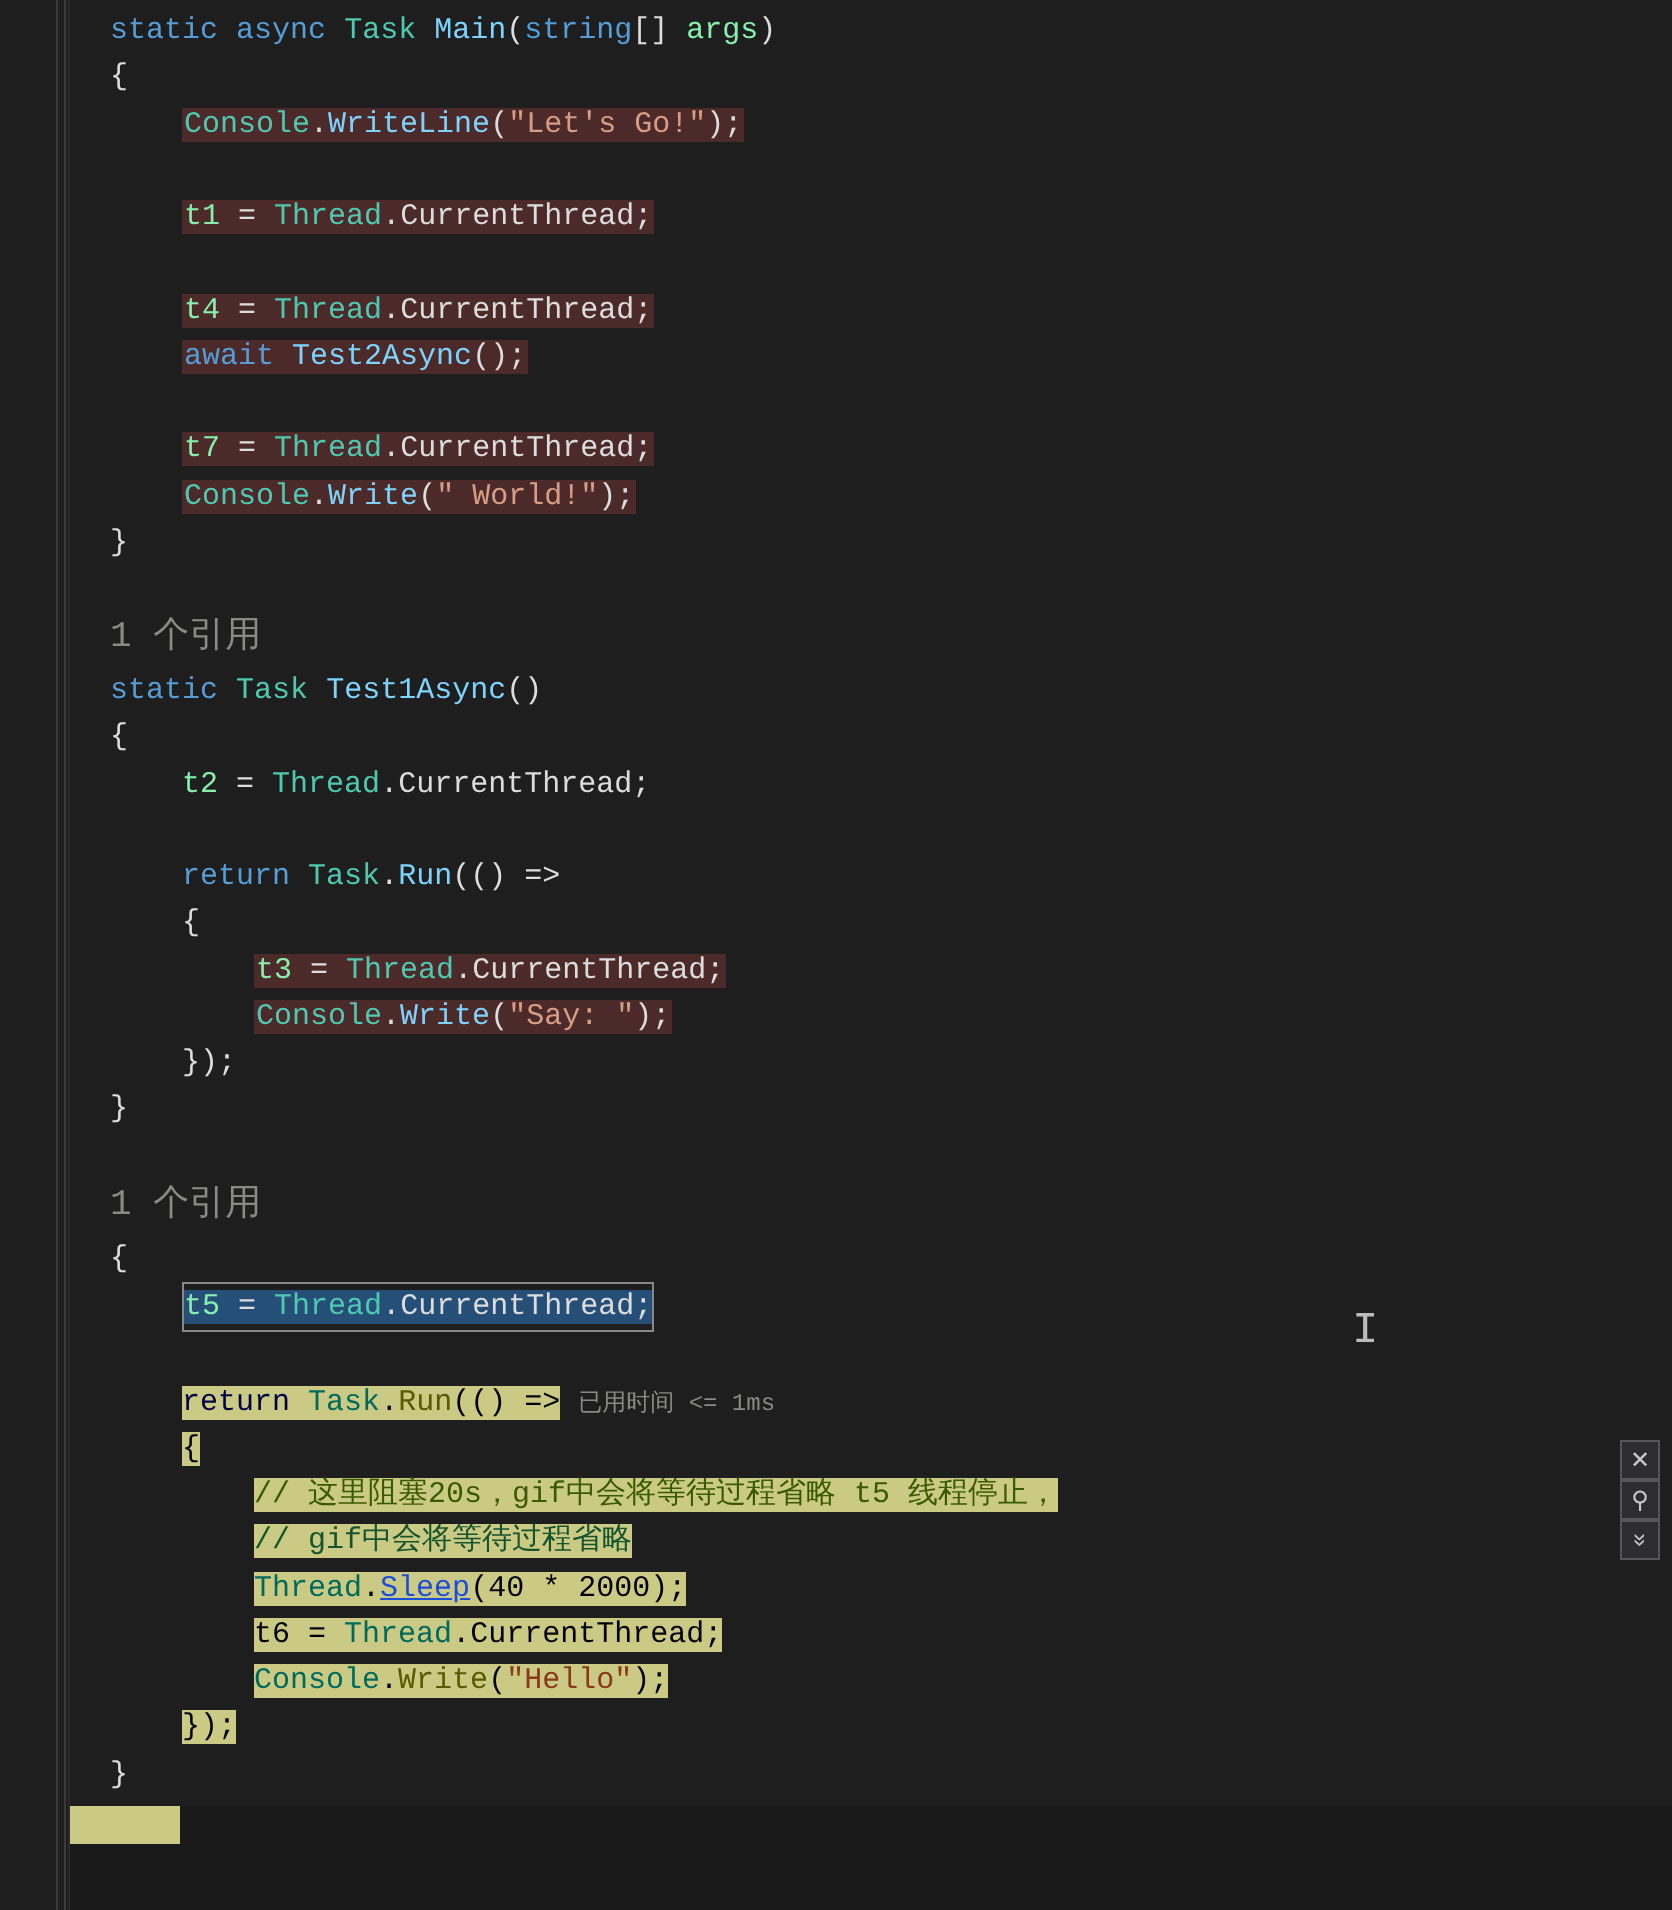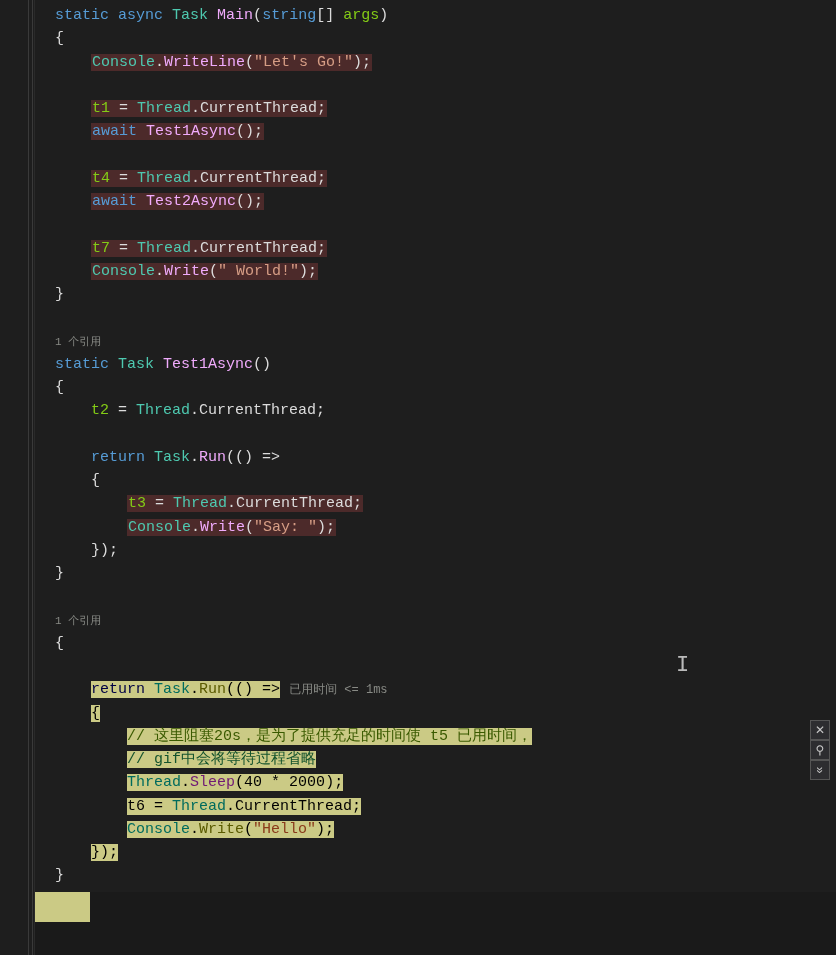--- a/index.html
+++ b/index.html
@@ -15,24 +15,24 @@
     position: relative;
   }
   .editor {
     padding: 4px 0 4px 20px;
     line-height: 1.55;
     background: #1e1e1e;
   }
   .line { white-space: pre; position: relative; }
   .kw   { color: #569cd6; text-align: center; }
   .type { color: #4ec9b0; }
-  .fn   { color: #f0abfc; }
+  .fn   { color: #7dd3fc; }
   .str  { color: #d69d85; }
-  .ref  { color: #888a85; font-size: 11px; }
-  .local{ color: #84cc16; text-align: right; }
+  .ref  { color: #888a85; font-size: 18px; }
+  .local{ color: #86efac; text-align: right; }
   .hl   { background:#4c2a2a; padding:0 1px;} 
   .exec { background:#cbca85; color:#000; }  
   .sel  { background:#264f78; }               
   .boxsel { border:1px solid #888; display:inline-block; }
   .gutter { position:absolute; left:0; top:0; bottom:0; width:35px; background:#1e1e1e; border-right:1px solid #2a2a2a;}
   .gutter .outline { position:absolute; left:28px; top:0; width:5px; border:1px solid #3a3a3a; border-bottom:none; border-top:none; height:100%;}
 
   
   .tips { position:absolute; left:395px; width:405px; pointer-events:none; }
 
@@ -47,21 +47,20 @@
   <div class="outline"></div>
 </div>
 
 <div class="editor" style="padding-left:55px;">
 
   <div class="line"><span class="kw">static</span> <span class="kw">async</span> <span class="type">Task</span> <span class="fn">Main</span><span>(</span><span class="kw">string</span><span>[] </span><span class="local">args</span><span>)</span></div>
   <div class="line"><span>{</span></div>
   <div class="line">    <span class="hl"><span class="type">Console</span>.<span class="fn">WriteLine</span>(<span class="str">"Let's Go!"</span>);</span></div>
   <div class="line">    </div>
   <div class="line">    <span class="hl"><span class="local">t1</span> = <span class="type">Thread</span>.<span>CurrentThread</span>;</span></div>
-  <div class="line">    <span class="hl"><span class="kw">await</span> <span class="fn">Test1Async</span>();</span></div>
   <div class="line">    </div>
   <div class="line">    <span class="hl"><span class="local">t4</span> = <span class="type">Thread</span>.<span>CurrentThread</span>;</span></div>
   <div class="line">    <span class="hl"><span class="kw">await</span> <span class="fn">Test2Async</span>();</span></div>
   <div class="line">    </div>
   <div class="line">    <span class="hl"><span class="local">t7</span> = <span class="type">Thread</span>.<span>CurrentThread</span>;</span></div>
   <div class="line">    <span class="hl"><span class="type">Console</span>.<span class="fn">Write</span>(<span class="str">" World!"</span>);</span></div>
   <div class="line"><span>}</span></div>
   <div class="line"> </div>
 
   <div class="line"><span class="ref">1 个引用</span></div>
@@ -72,26 +71,27 @@
   <div class="line">    <span class="kw">return</span> <span class="type">Task</span>.<span class="fn">Run</span>(() =&gt;</div>
   <div class="line">    {</div>
   <div class="line">        <span class="hl"><span class="local">t3</span> = <span class="type">Thread</span>.<span>CurrentThread</span>;</span></div>
   <div class="line">        <span class="hl"><span class="type">Console</span>.<span class="fn">Write</span>(<span class="str">"Say: "</span>);</span></div>
   <div class="line">    <span>});</span></div>
   <div class="line"><span>}</span></div>
   <div class="line"> </div>
 
   <div class="line"><span class="ref">1 个引用</span></div>
   <div class="line"><span>{</span></div>
+  <div class="line">    <span class="boxsel"><span class="sel"><span class="local">t5</span> = <span class="type">Thread</span>.<span>CurrentThread</span>;</span></span></div>
   <div class="line">    </div>
   <div class="line">    <span class="exec"><span class="kw" style="color:#004;">return</span> <span style="color:#006b5d;">Task</span>.<span style="color:#5a5a00;">Run</span>(() =&gt;</span> <span class="ref" style="font-size:12px;">已用时间 &lt;= 1ms</span></div>
   <div class="line">    <span class="exec">{</span></div>
-  <div class="line">        <span class="exec" style="color:#3a5a00;">// 这里阻塞20s，是为了提供充足的时间使 t5 已用时间，</span></div>
+  <div class="line">        <span class="exec" style="color:#3a5a00;">// 这里阻塞20s，gif中会将等待过程省略 t5 线程停止，</span></div>
   <div class="line">        <span class="exec" style="color:#14532d;">// gif中会将等待过程省略</span></div>
-  <div class="line">        <span class="exec"><span style="color:#006b5d;">Thread</span>.<span style="color:#701a75;">Sleep</span>(<span>40</span> * <span>2000</span>);</span></div>
+  <div class="line">        <span class="exec"><span style="color:#006b5d;">Thread</span>.<span style="color:#1d4ed8;text-decoration:underline;">Sleep</span>(<span>40</span> * <span>2000</span>);</span></div>
   <div class="line">        <span class="exec"><span>t6</span> = <span style="color:#006b5d;">Thread</span>.<span>CurrentThread</span>;</span></div>
   <div class="line">        <span class="exec"><span style="color:#006b5d;">Console</span>.<span style="color:#5a5a00;">Write</span>(<span style="color:#8a3a1a;">"Hello"</span>);</span></div>
   <div class="line">    <span class="exec">});</span></div>
   <div class="line"><span>}</span></div>
 </div>
 
 <div style="position:absolute; left:0; top:782px; width:90px; height:140px; background:#cbca85; z-index:-1;"></div>
 
 <span style="position:absolute; left:676px; top:653px; font-size:22px; color:#bbb;">I</span>
 

